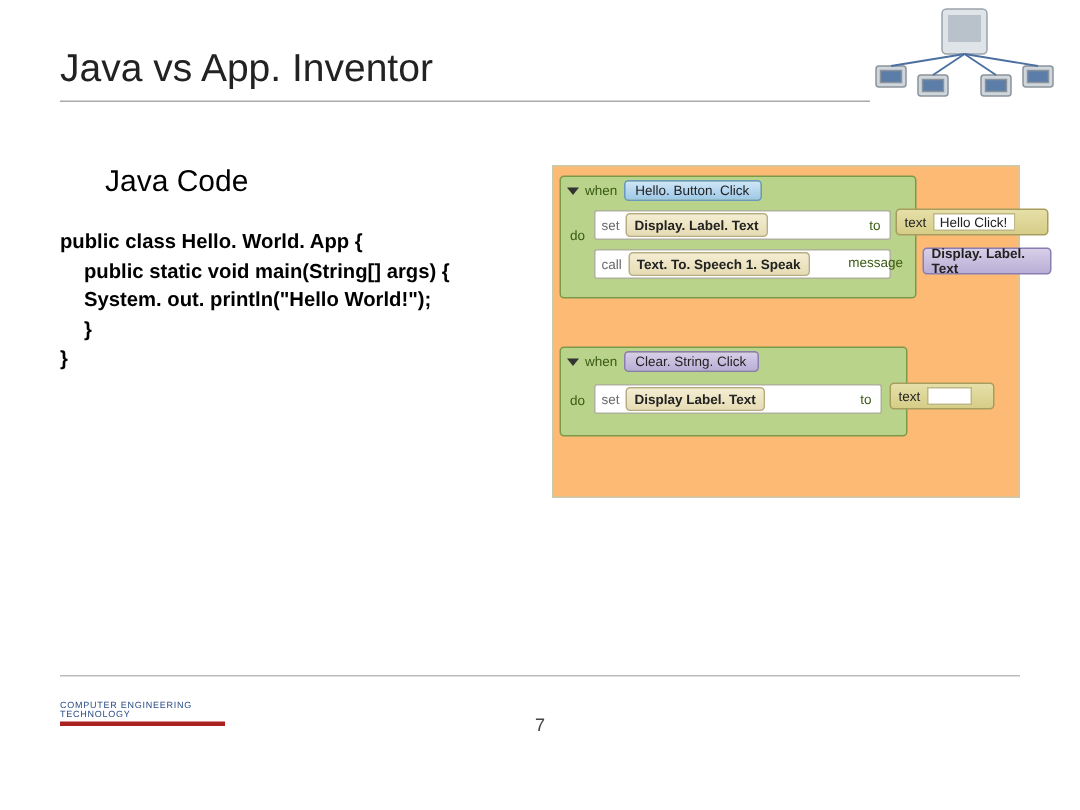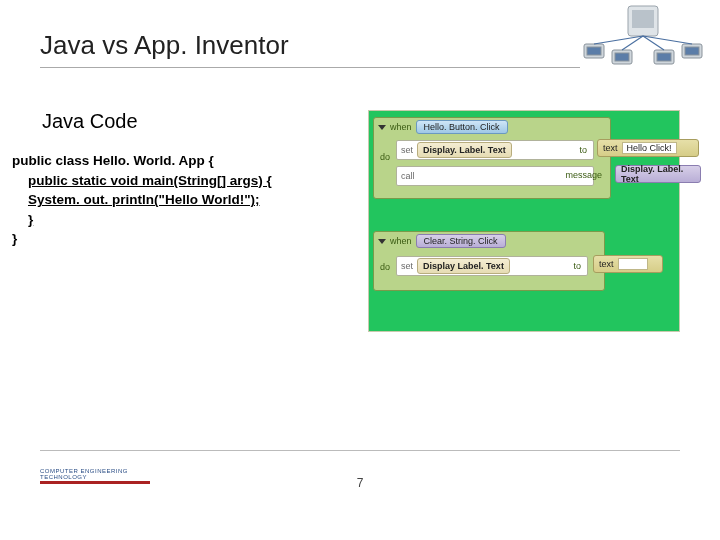--- a/index.html
+++ b/index.html
@@ -31,44 +31,44 @@
   }
   .columns {
     position: absolute;
     left: 0;
     top: 110px;
     width: 720px;
     display: flex;
   }
   .col-left {
     width: 360px;
-    padding-left: 12px;
+    padding-left: 40px;
   }
   .col-right {
     width: 360px;
     padding-left: 8px;
   }
   .col-heading {
     font-size: 20px;
     font-weight: 400;
     margin-bottom: 18px;
     padding-left: 30px;
   }
   .java-code {
     font-size: 13.5px;
     line-height: 1.45;
     font-weight: 700;
     color: #000;
     padding-left: 0;
   }
-  .java-code .ind1 { padding-left: 16px; text-decoration: underline; }
+  .java-code .ind1 { padding-left: 16px; }
 
   
   .blocks-canvas {
-    background: #22c55e;
+    background: #fdba74;
     border: 1px solid #c8caad;
     width: 312px;
     height: 222px;
     position: relative;
     font-size: 9px;
     color: #222;
   }
   .evt-block {
     position: absolute;
     background: #b9d48a;
@@ -239,20 +239,21 @@
         </div>
         <span class="do-lbl" style="top:34px;">do</span>
 
         <div class="stmt" style="left:22px;top:22px;width:198px;">
           <span class="kw2">set</span>
           <span class="slot">Display. Label. Text</span>
           <span class="rlabel" style="right:6px;top:4px;">to</span>
         </div>
         <div class="stmt" style="left:22px;top:48px;width:198px;">
           <span class="kw2">call</span>
+          <span class="slot">Text. To. Speech 1. Speak</span>
         </div>
         <span class="rlabel" style="right:8px;top:52px;">message</span>
       </div>
       <div class="text-chip" style="left:228px;top:28px;width:102px;">
         <span>text</span>
         <span class="box">Hello Click!</span>
       </div>
       <div class="val-chip" style="left:246px;top:54px;width:86px;">Display. Label. Text</div>
 
       <div class="evt-block" style="left:4px;top:120px;width:232px;height:60px;">

